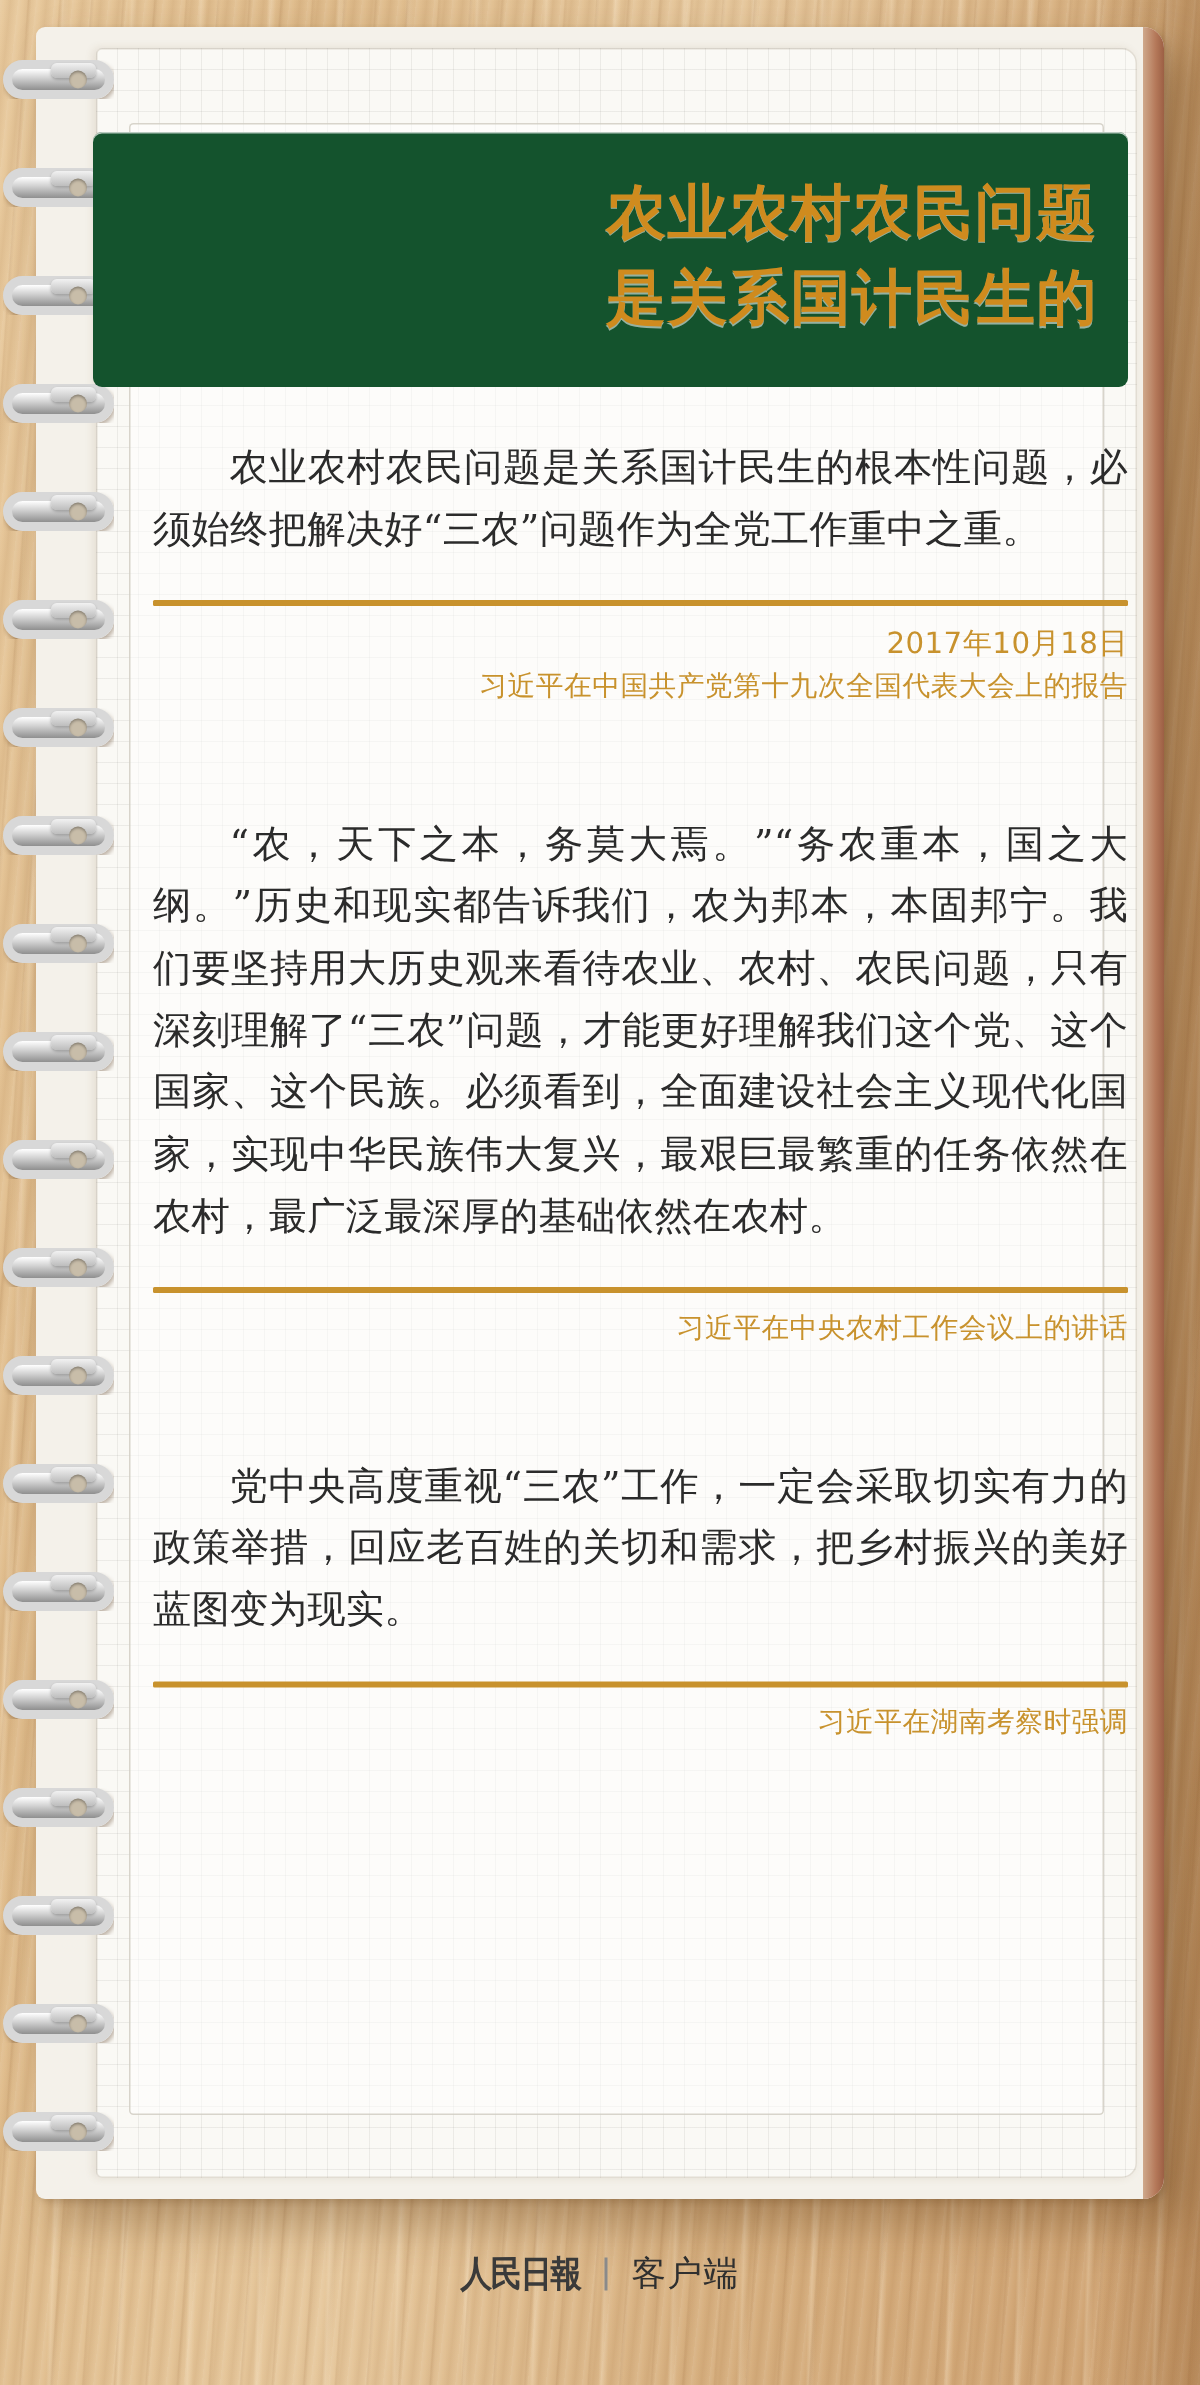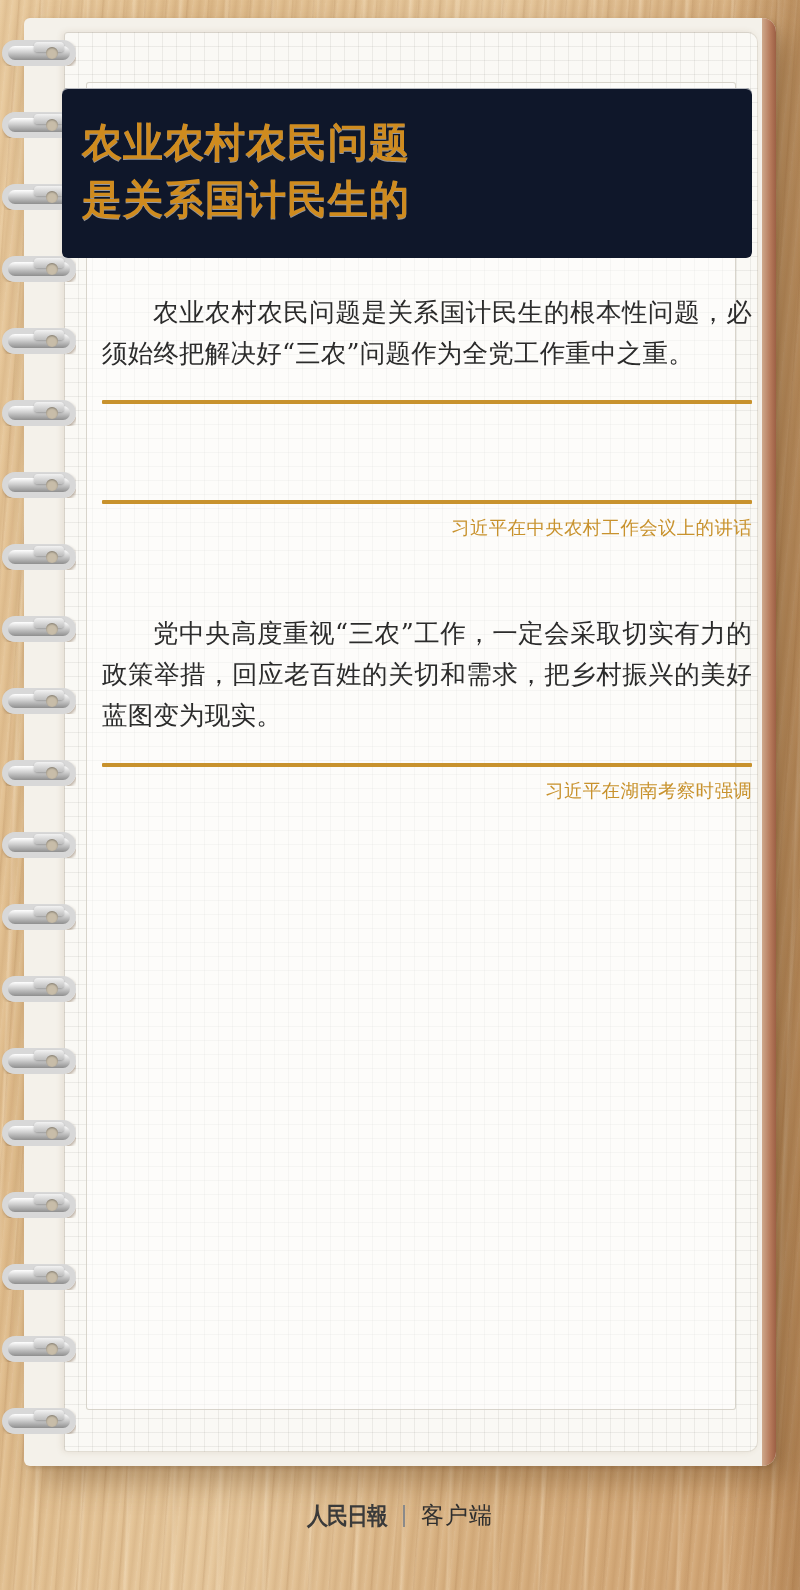--- a/index.html
+++ b/index.html
@@ -133,24 +133,24 @@
 
   
   .content {
     position: absolute;
     left: 62px; right: 48px;
     top: 88px;
   }
 
   
   .title-card {
-    background: #0f172a;
+    background: #14532d;
     border-radius: 6px;
     padding: 26px 20px 30px;
-    text-align: left;
+    text-align: right;
     box-shadow: 0 1px 0 rgba(255,255,255,0.7) inset;
     margin-bottom: 34px;
   }
   .title-line {
     font-family: "DejaVu Sans", sans-serif;
     font-weight: bold;
     font-size: 40px;
     line-height: 1.42;
     letter-spacing: 1px;
     color: #cf8b1e;
@@ -326,25 +326,30 @@
 <div class="content">
 
   <div class="title-card">
     <div class="title-line">农业农村农民问题</div>
     <div class="title-line">是关系国计民生的</div>
   </div>
 
   <div class="quote-block">
     <div class="quote-text">农业农村农民问题是关系国计民生的根本性问题，必须始终把解决好“三农”问题作为全党工作重中之重。</div>
     <div class="rule"></div>
+    <div class="src-line">
+      <div class="src-date">2017年10月18日</div>
+      <div class="src-desc">习近平在中国共产党第十九次全国代表大会上的报告</div>
+    </div>
   </div>
 
   <div class="gap-lg"></div>
 
   <div class="quote-block">
+    <div class="quote-text">“农，天下之本，务莫大焉。”“务农重本，国之大纲。”历史和现实都告诉我们，农为邦本，本固邦宁。我们要坚持用大历史观来看待农业、农村、农民问题，只有深刻理解了“三农”问题，才能更好理解我们这个党、这个国家、这个民族。必须看到，全面建设社会主义现代化国家，实现中华民族伟大复兴，最艰巨最繁重的任务依然在农村，最广泛最深厚的基础依然在农村。</div>
     <div class="rule"></div>
     <div class="src-line">
       <div class="src-desc">习近平在中央农村工作会议上的讲话</div>
     </div>
   </div>
 
   <div class="gap-lg"></div>
 
   <div class="quote-block">
     <div class="quote-text">党中央高度重视“三农”工作，一定会采取切实有力的政策举措，回应老百姓的关切和需求，把乡村振兴的美好蓝图变为现实。</div>

